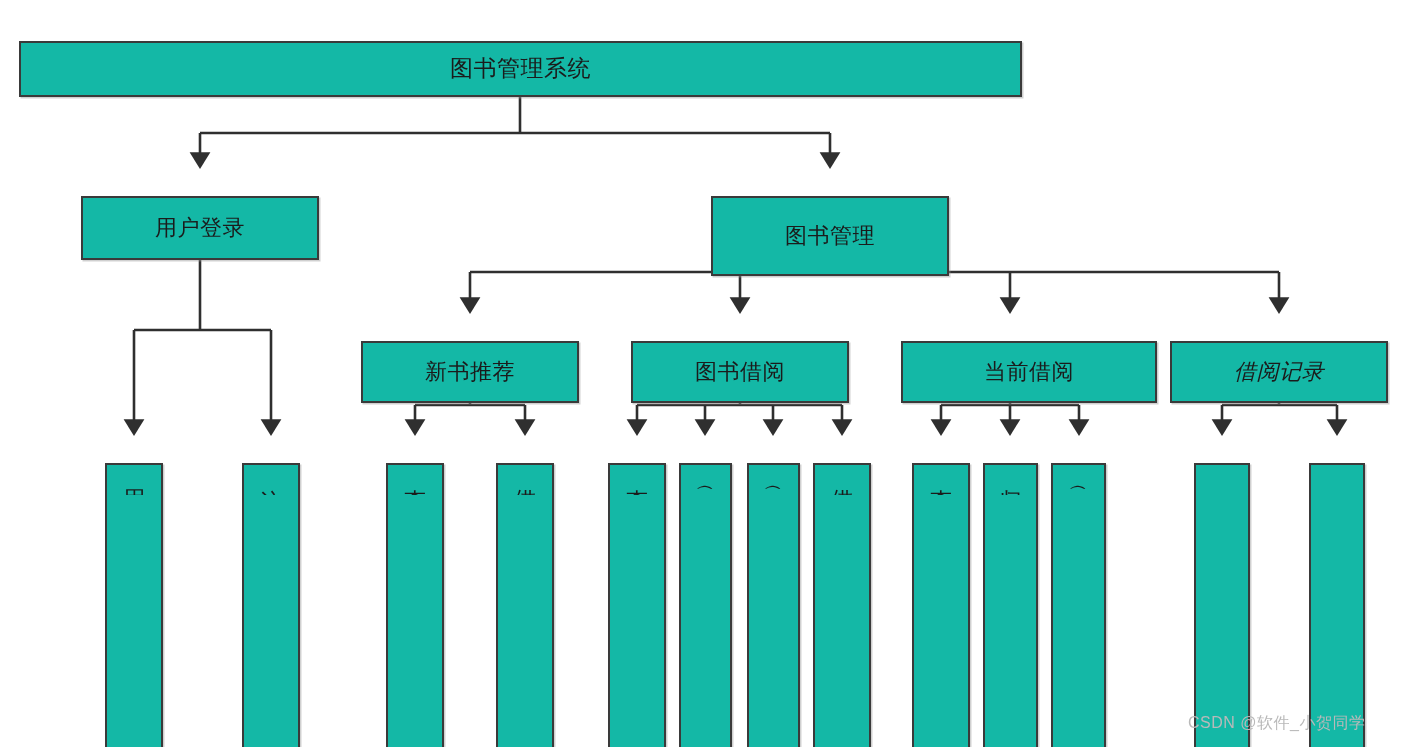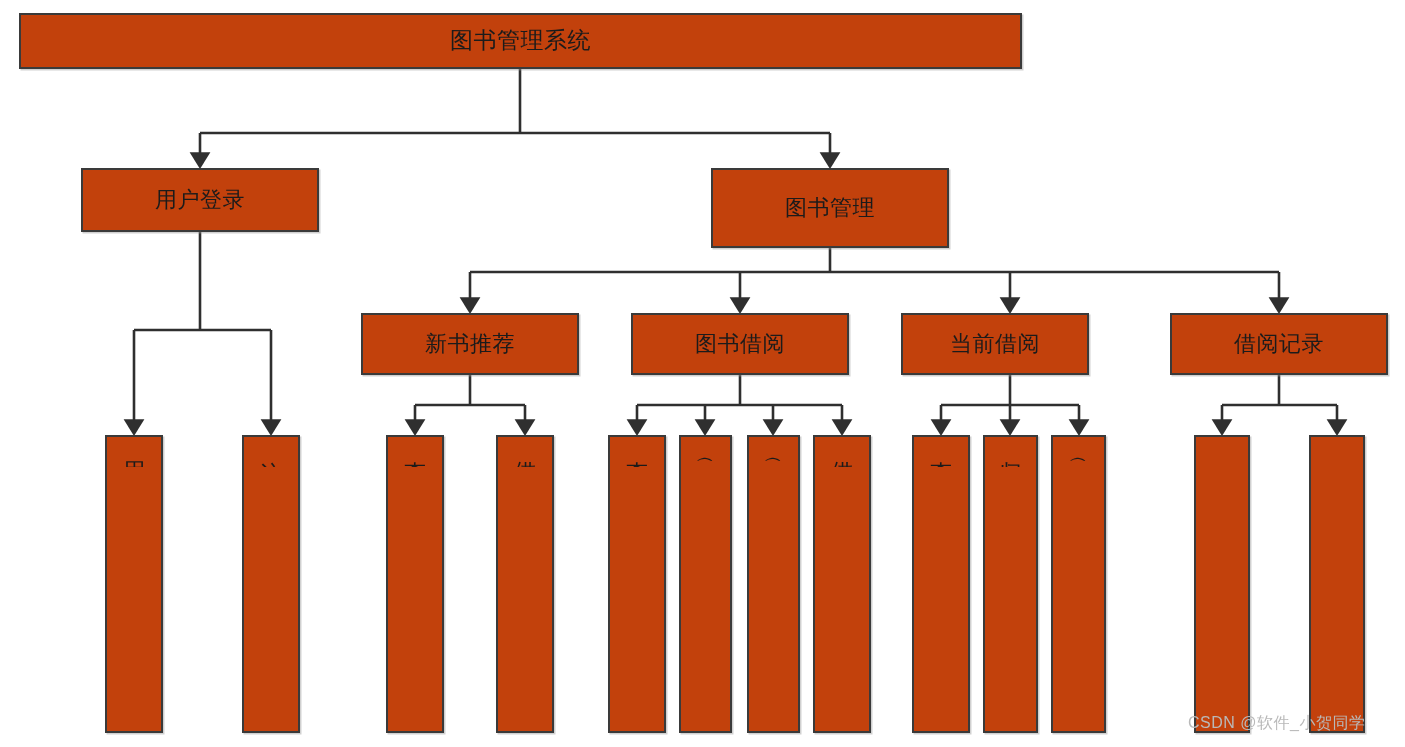--- a/index.html
+++ b/index.html
@@ -22,27 +22,28 @@
     position: absolute;
     left: 0;
     top: 0;
     width: 1405px;
     height: 747px;
     pointer-events: none;
   }
   .node {
     position: absolute;
     box-sizing: border-box;
-    background: #c2410c;
+    background: #14b8a6;
     border: 2.5px solid #3a3a3a;
     box-shadow: 1.5px 1.5px 0 rgba(150,150,150,0.45);
     display: flex;
     align-items: center;
     justify-content: center;
     color: #1b1b1b;
+    margin-top: 28px;
   }
   .node .label {
     display: block;
     text-align: center;
     line-height: 1.18;
     letter-spacing: 0.5px;
   }
   .node.horizontal .label {
     font-size: 22px;
   }
@@ -144,24 +145,24 @@
   <div class="node horizontal" style="left:711px; top:168px; width:238px; height:80px;">
     <span class="label">图书管理</span>
   </div>
 
   <div class="node horizontal" style="left:631px; top:313px; width:218px; height:62px;">
     <span class="label">图书借阅</span>
   </div>
   <div class="node horizontal" style="left:361px; top:313px; width:218px; height:62px;">
     <span class="label">新书推荐</span>
   </div>
-  <div class="node horizontal" style="left:901px; top:313px; width:188px; height:62px;">
+  <div class="node horizontal" style="left:901px; top:313px; width:256px; height:62px;">
     <span class="label">当前借阅</span>
   </div>
-  <div class="node horizontal" style="left:1170px; top:313px; width:218px; height:62px;">
+  <div class="node horizontal" style="left:1170px; top:313px; width:218px; height:62px;font-style:italic;">
     <span class="label">借阅记录</span>
   </div>
 
   <div class="node vertical" style="left:105px; top:435px; width:58px; height:298px;">
     <span class="label">用户登录</span>
   </div>
   <div class="node vertical" style="left:242px; top:435px; width:58px; height:298px;">
     <span class="label">注销登录</span>
   </div>
 

